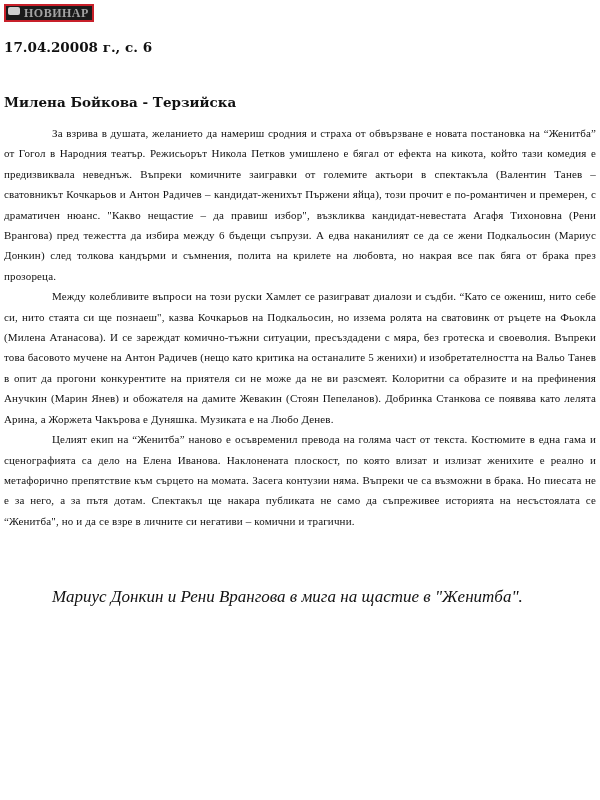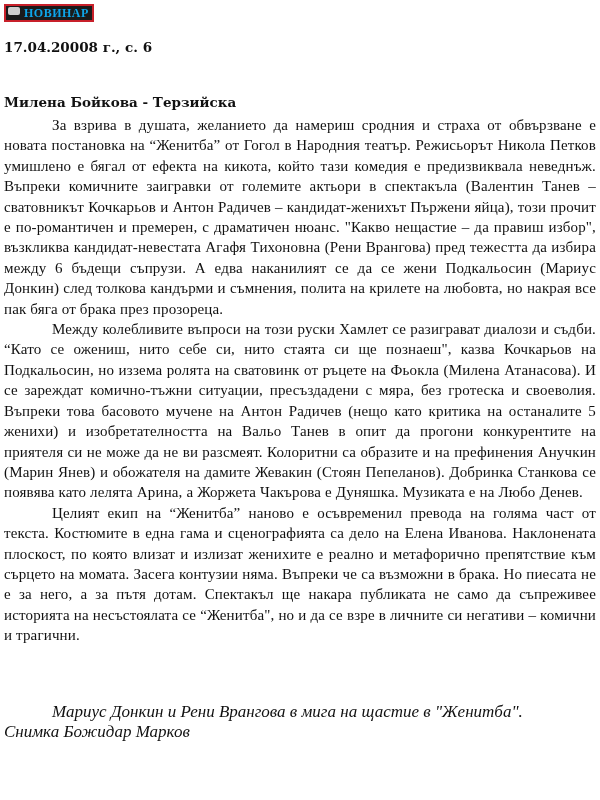--- a/index.html
+++ b/index.html
@@ -18,21 +18,21 @@
     .page {
       position: absolute;
       left: 4px;
       top: 2px;
       width: 592px;
     }
     .logo {
       display: inline-block;
       background: #1a1a1a;
       border: 2px solid #c8202a;
-      color: #0ea5e9;
+      color: #a3a3a3;
       font-family: "Liberation Serif", serif;
       font-weight: bold;
       font-size: 12px;
       letter-spacing: 0.5px;
       padding: 0 3px 0 18px;
       height: 14px;
       line-height: 14px;
       position: relative;
     }
     .logo .mark {
@@ -59,23 +59,23 @@
       line-height: 20px;
     }
     .author {
       font-family: "DejaVu Serif", serif;
       font-weight: bold;
       font-size: 13.5px;
       margin-top: 37px;
       line-height: 18px;
     }
     .body-text {
-      margin-top: 4px;
+      margin-top: 12px;
       font-family: "Liberation Serif", serif;
-      font-size: 15px;
+      font-size: 11px;
       line-height: 20.4px;
       text-align: justify;
       letter-spacing: 0.15px;
     }
     .body-text p {
       margin: 0;
       text-indent: 48px;
     }
     .caption {
       margin-top: 56px;
@@ -106,16 +106,15 @@
   <div class="author">Милена Бойкова - Терзийска</div>
 
   <div class="body-text">
     <p>За взрива в душата, желанието да намериш сродния и страха от обвързване е новата постановка на “Женитба” от Гогол в Народния театър. Режисьорът Никола Петков умишлено е бягал от ефекта на кикота, който тази комедия е предизвиквала неведнъж. Въпреки комичните заигравки от големите актьори в спектакъла (Валентин Танев – сватовникът Кочкарьов и Антон Радичев – кандидат-женихът Пържени яйца), този прочит е по-романтичен и премерен, с драматичен нюанс. "Какво нещастие – да правиш избор", възкликва кандидат-невестата Агафя Тихоновна (Рени Врангова) пред тежестта да избира между 6 бъдещи съпрузи. А едва наканилият се да се жени Подкальосин (Мариус Донкин) след толкова кандърми и съмнения, полита на крилете на любовта, но накрая все пак бяга от брака през прозореца.</p>
     <p>Между колебливите въпроси на този руски Хамлет се разиграват диалози и съдби. “Като се ожениш, нито себе си, нито стаята си ще познаеш", казва Кочкарьов на Подкальосин, но иззема ролята на сватовинк от ръцете на Фьокла (Милена Атанасова). И се зареждат комично-тъжни ситуации, пресъздадени с мяра, без гротеска и своеволия. Въпреки това басовото мучене на Антон Радичев (нещо като критика на останалите 5 жениxи) и изобретателността на Вальо Танев в опит да прогони конкурентите на приятеля си не може да не ви разсмеят. Колоритни са образите и на префинения Анучкин (Марин Янев) и обожателя на дамите Жевакин (Стоян Пепеланов). Добринка Станкова се появява като лелята Арина, а Жоржета Чакърова е Дуняшка. Музиката е на Любо Денев.</p>
     <p>Целият екип на “Женитба” наново е осъвременил превода на голяма част от текста. Костюмите в една гама и сценографията са дело на Елена Иванова. Наклонената плоскост, по която влизат и излизат жениxите е реално и метафорично препятствие към сърцето на момата. Засега контузии няма. Въпреки че са възможни в брака. Но пиесата не е за него, а за пътя дотам. Спектакъл ще накара публиката не само да съпреживее историята на несъстоялата се “Женитба", но и да се взре в личните си негативи – комични и трагични.</p>
   </div>
 
   <div class="caption">
     <span class="cap-line">Мариус Донкин и Рени Врангова в мига на щастие в "Женитба".</span>
-    <span>Снимка Божидар Марков</span>
   </div>
 
 </div>
 
 </body></html>

